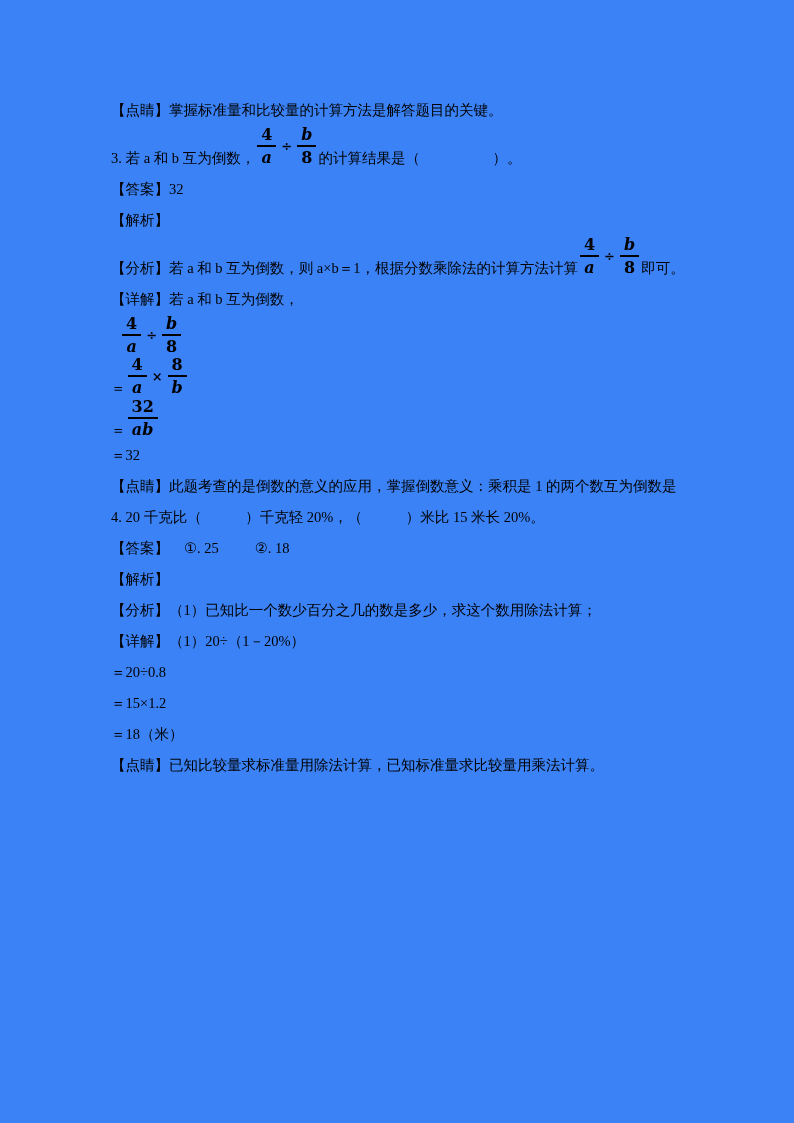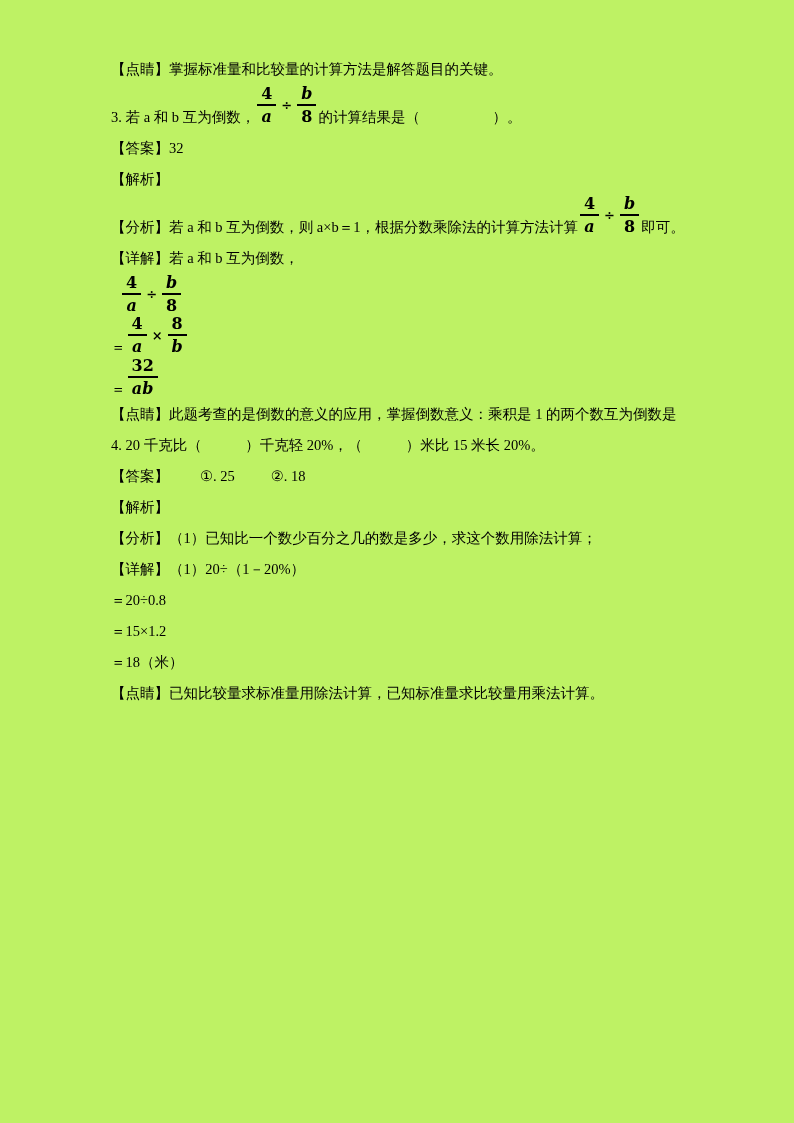--- a/index.html
+++ b/index.html
@@ -5,23 +5,23 @@
   * { box-sizing: border-box; }
   html, body { margin: 0; padding: 0; }
   body {
     width: 794px; height: 1123px;
     background: #ffffff; color: #000000;
     font-family: "Liberation Serif", "DejaVu Serif", serif;
     font-size: 14.5px;
   }
   .page {
     width: 794px; height: 1123px;
-    padding: 54px 108px 0 111px;
+    padding: 95px 108px 0 111px;
     overflow: hidden;
-    background: #bef264;
+    background: #3b82f6;
   }
   p.line { margin: 0; line-height: 31px; }
   p.math-line { margin: 0; line-height: normal; }
   .mt2 { margin-top: 2px; }
   .mt4 { margin-top: 4px; }
   .mt6 { margin-top: 6px; }
   .mt10 { margin-top: 10px; }
   .mt12 { margin-top: 12px; }
   .mt16 { margin-top: 16px; }
   .mt18 { margin-top: 18px; }
@@ -43,21 +43,21 @@
 
   
   .op {
     display: inline-block;
     vertical-align: 12px;
     font-family: "DejaVu Serif", "Liberation Serif", serif;
     font-weight: 700;
     font-size: 13px;
     margin: 0 3px;
   }
-  .gap-a { margin-left: 31px; }
+  .gap-a { margin-left: 15px; }
   .gap-b { margin-left: 36px; }
 </style>
 </head>
 <body>
 
 <div class="page">
 
   <p class="line">【点睛】掌握标准量和比较量的计算方法是解答题目的关键。</p>
 
   <p class="line mt12">
@@ -79,20 +79,21 @@
   </p>
 
   <p class="math-line mt12">
     <span>＝</span><span class="frac"><span class="num">4</span><span class="den var">a</span></span><span class="op">×</span><span class="frac"><span class="num">8</span><span class="den var">b</span></span>
   </p>
 
   <p class="math-line mt18">
     <span>＝</span><span class="frac"><span class="num">32</span><span class="den var">ab</span></span>
   </p>
 
+  <p class="line mt6">＝32</p>
 
   <p class="line">【点睛】此题考查的是倒数的意义的应用，掌握倒数意义：乘积是 1 的两个数互为倒数是</p>
 
   <p class="line">4. 20 千克比（　　　）千克轻 20%，（　　　）米比 15 米长 20%。</p>
 
   <p class="line">
     <span>【答案】</span><span class="gap-a">①. 25</span><span class="gap-b">②. 18</span>
   </p>
 
   <p class="line mt4">【解析】</p>

